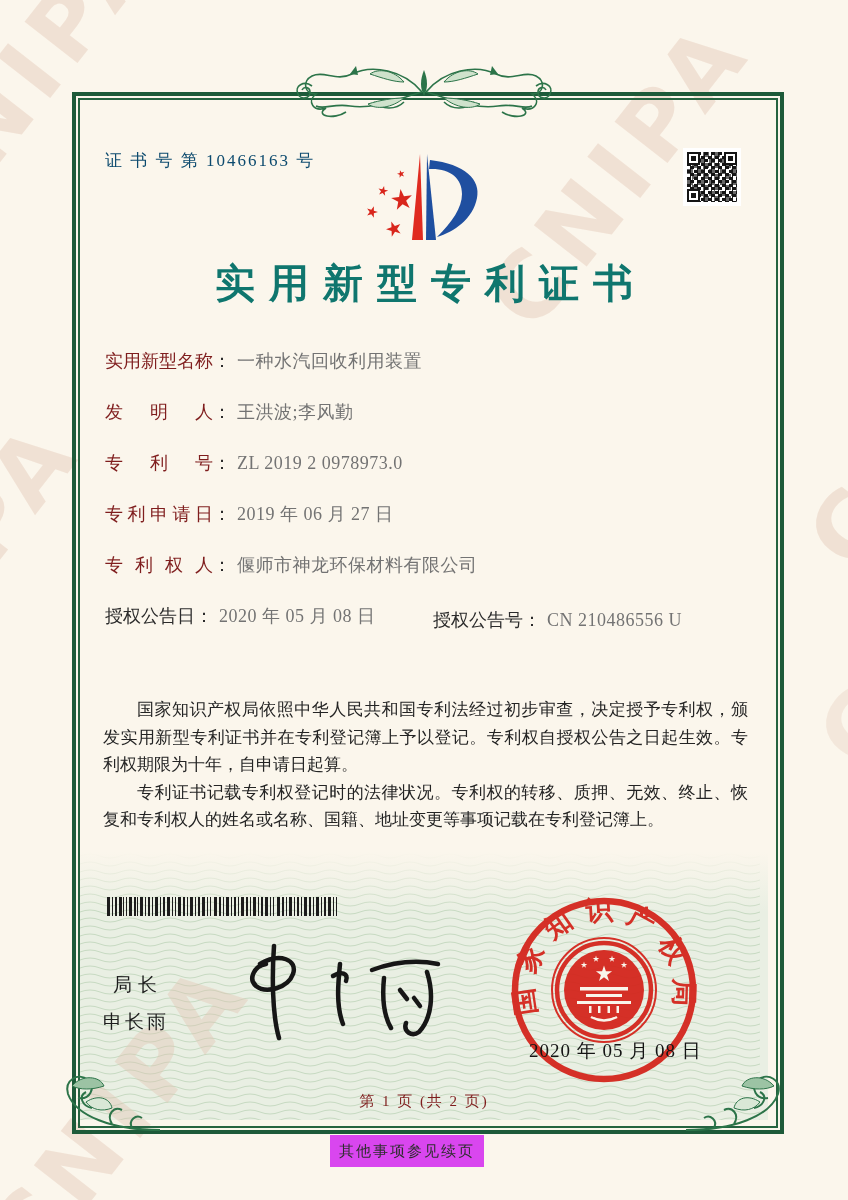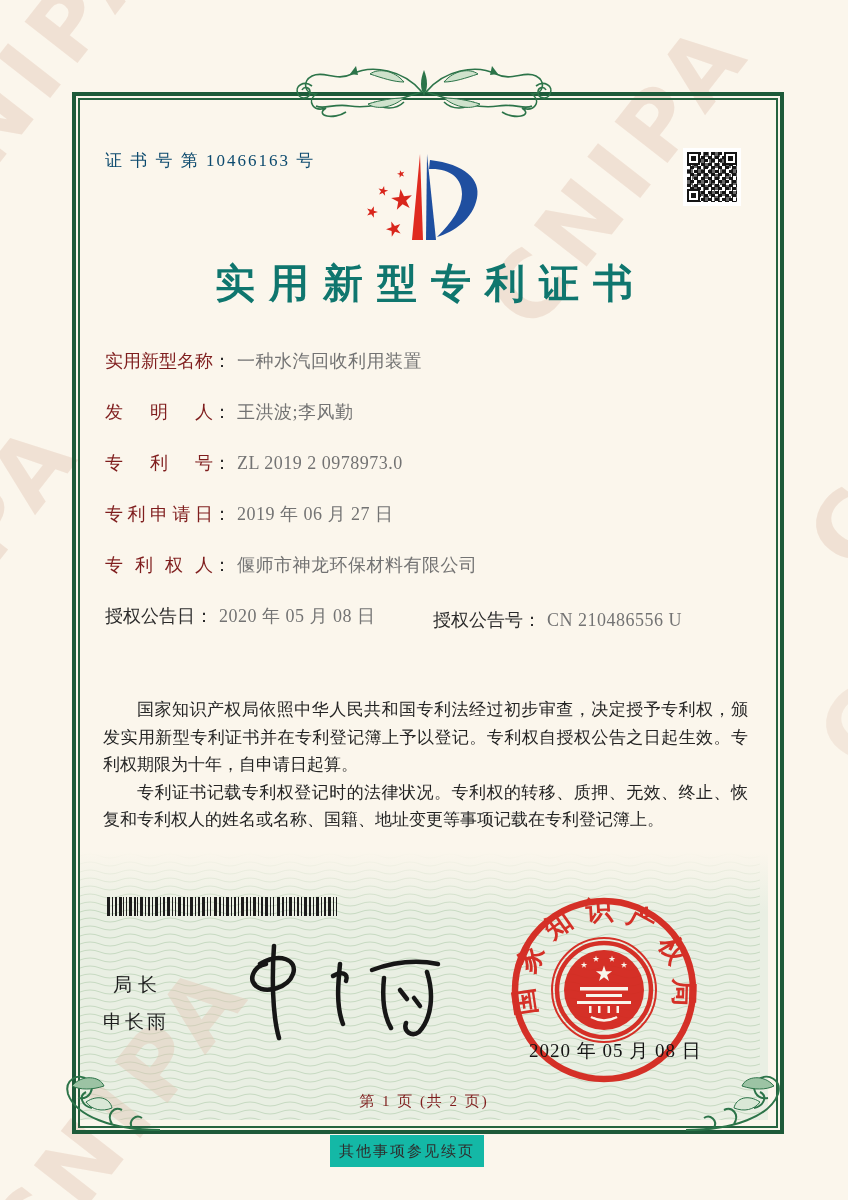--- a/index.html
+++ b/index.html
@@ -48,21 +48,21 @@
   .paras{position:absolute;left:103px;top:696px;width:645px;font-size:17px;line-height:27.5px;
          text-align:justify;color:#242424;}
   .paras p{margin:0;text-indent:2em;}
   .barcode{position:absolute;left:107px;top:897px;}
   .signer-title{position:absolute;left:113px;top:972px;font-size:19px;letter-spacing:6px;color:#1c1c1c;}
   .signer-name{position:absolute;left:103px;top:1009px;font-size:19px;letter-spacing:3px;color:#1c1c1c;}
   .sig{position:absolute;left:222px;top:934px;}
   .seal{position:absolute;left:505px;top:889px;opacity:.94;}
   .seal-date{position:absolute;left:529px;top:1038px;font-size:19px;letter-spacing:1px;color:#141414;z-index:5;}
   .page-info{position:absolute;left:0;top:1092px;width:100%;text-align:center;font-size:15px;letter-spacing:2px;color:#7f1d1d;}
-  .note-box{position:absolute;left:330px;top:1135px;width:154px;height:32px;background:#14b8a6;
+  .note-box{position:absolute;left:330px;top:1135px;width:154px;height:32px;background:#d946ef;
             display:flex;align-items:center;justify-content:center;z-index:4;}
   .note{font-size:15px;letter-spacing:2px;color:#2e2e2e;}
 </style>
 </head>
 <body>
 
 <div class="page">
 
   <div class="wm wm1">CNIPA</div>
   <div class="wm wm2">CNIPA</div>

